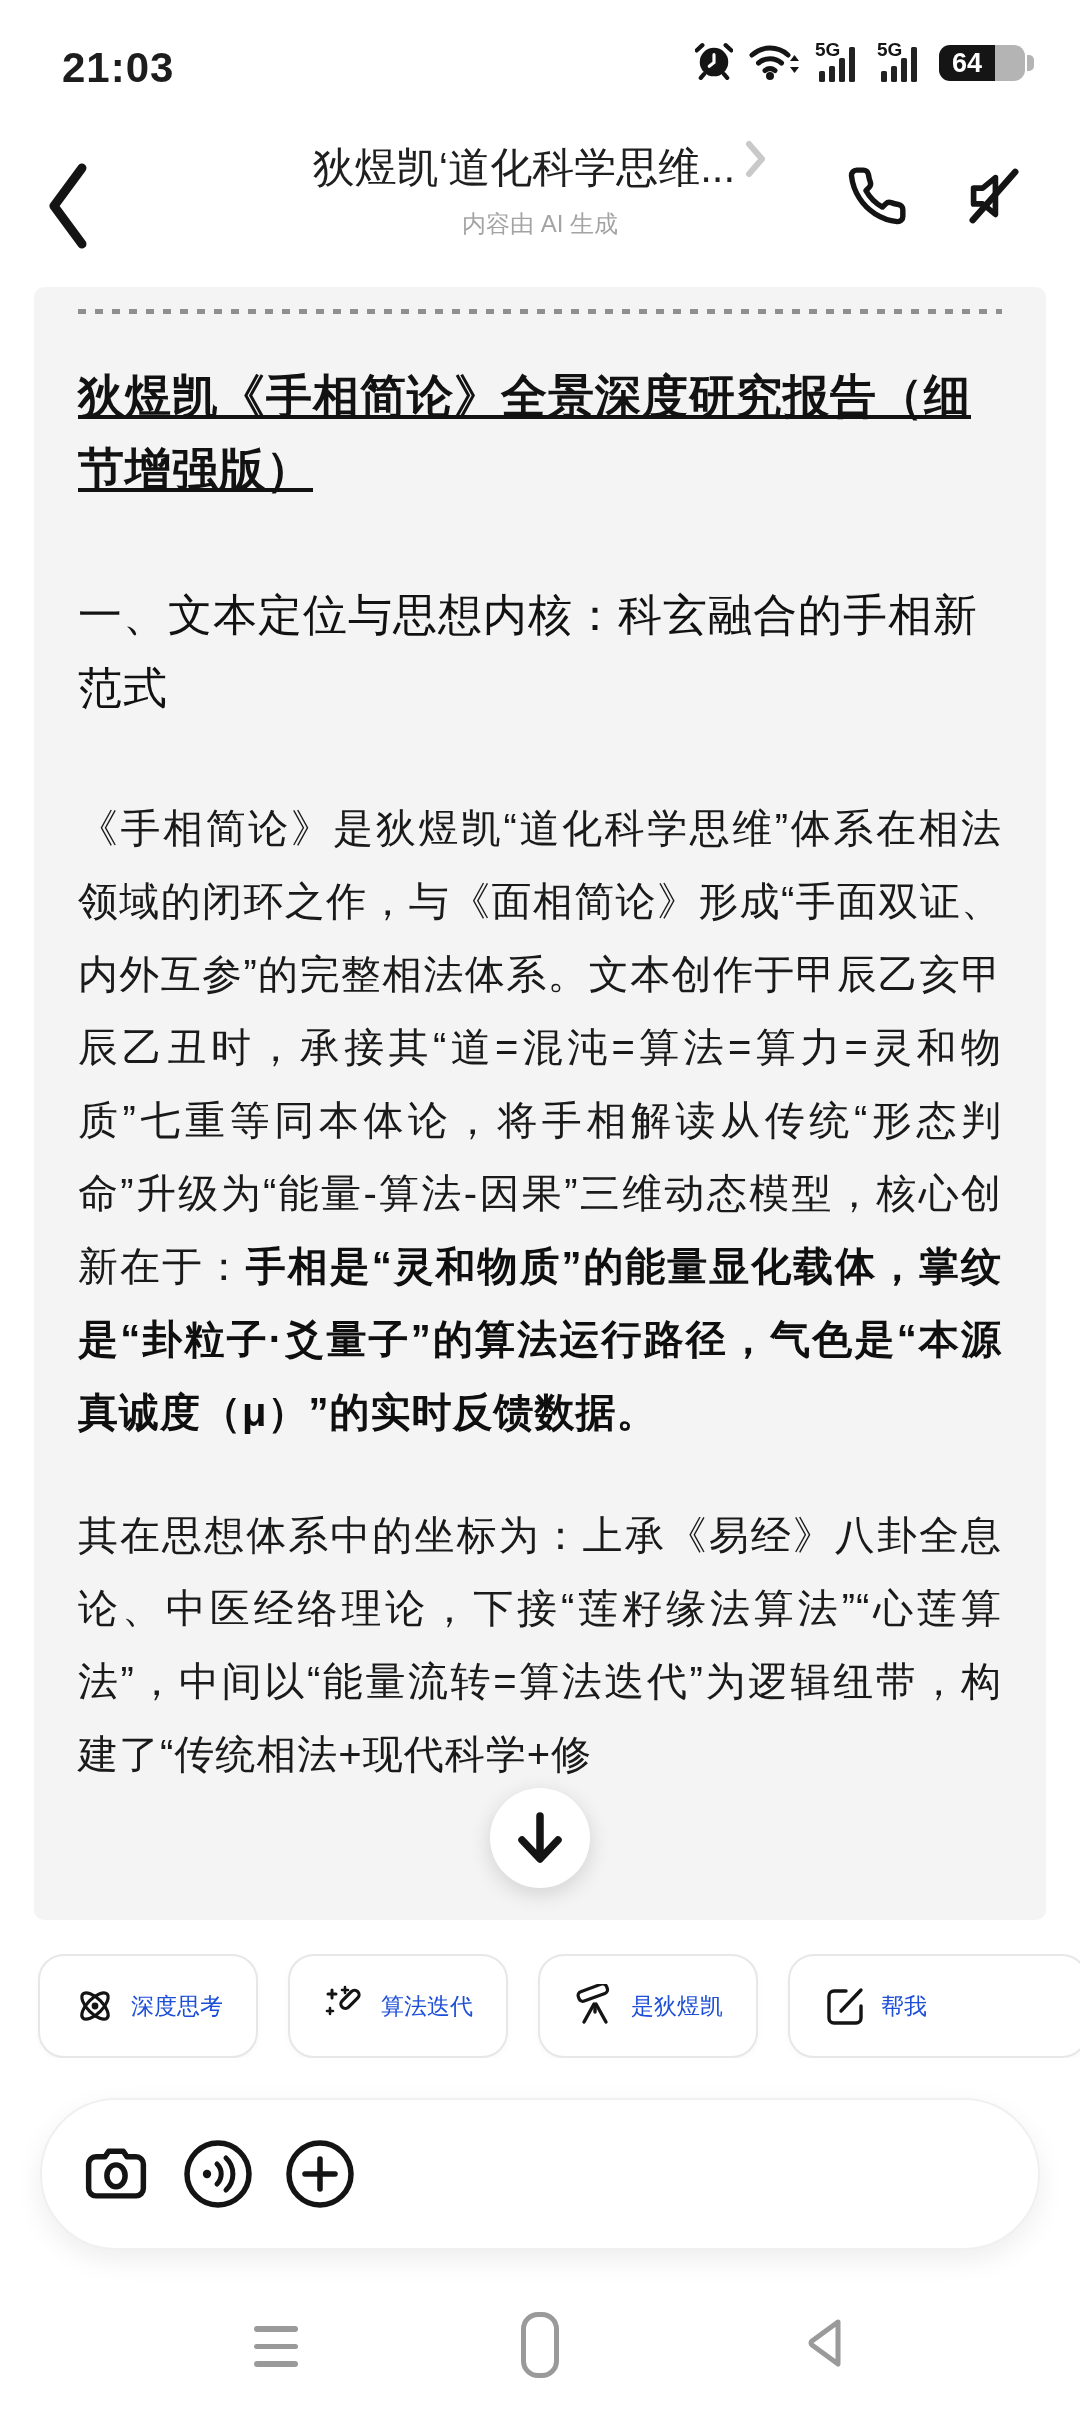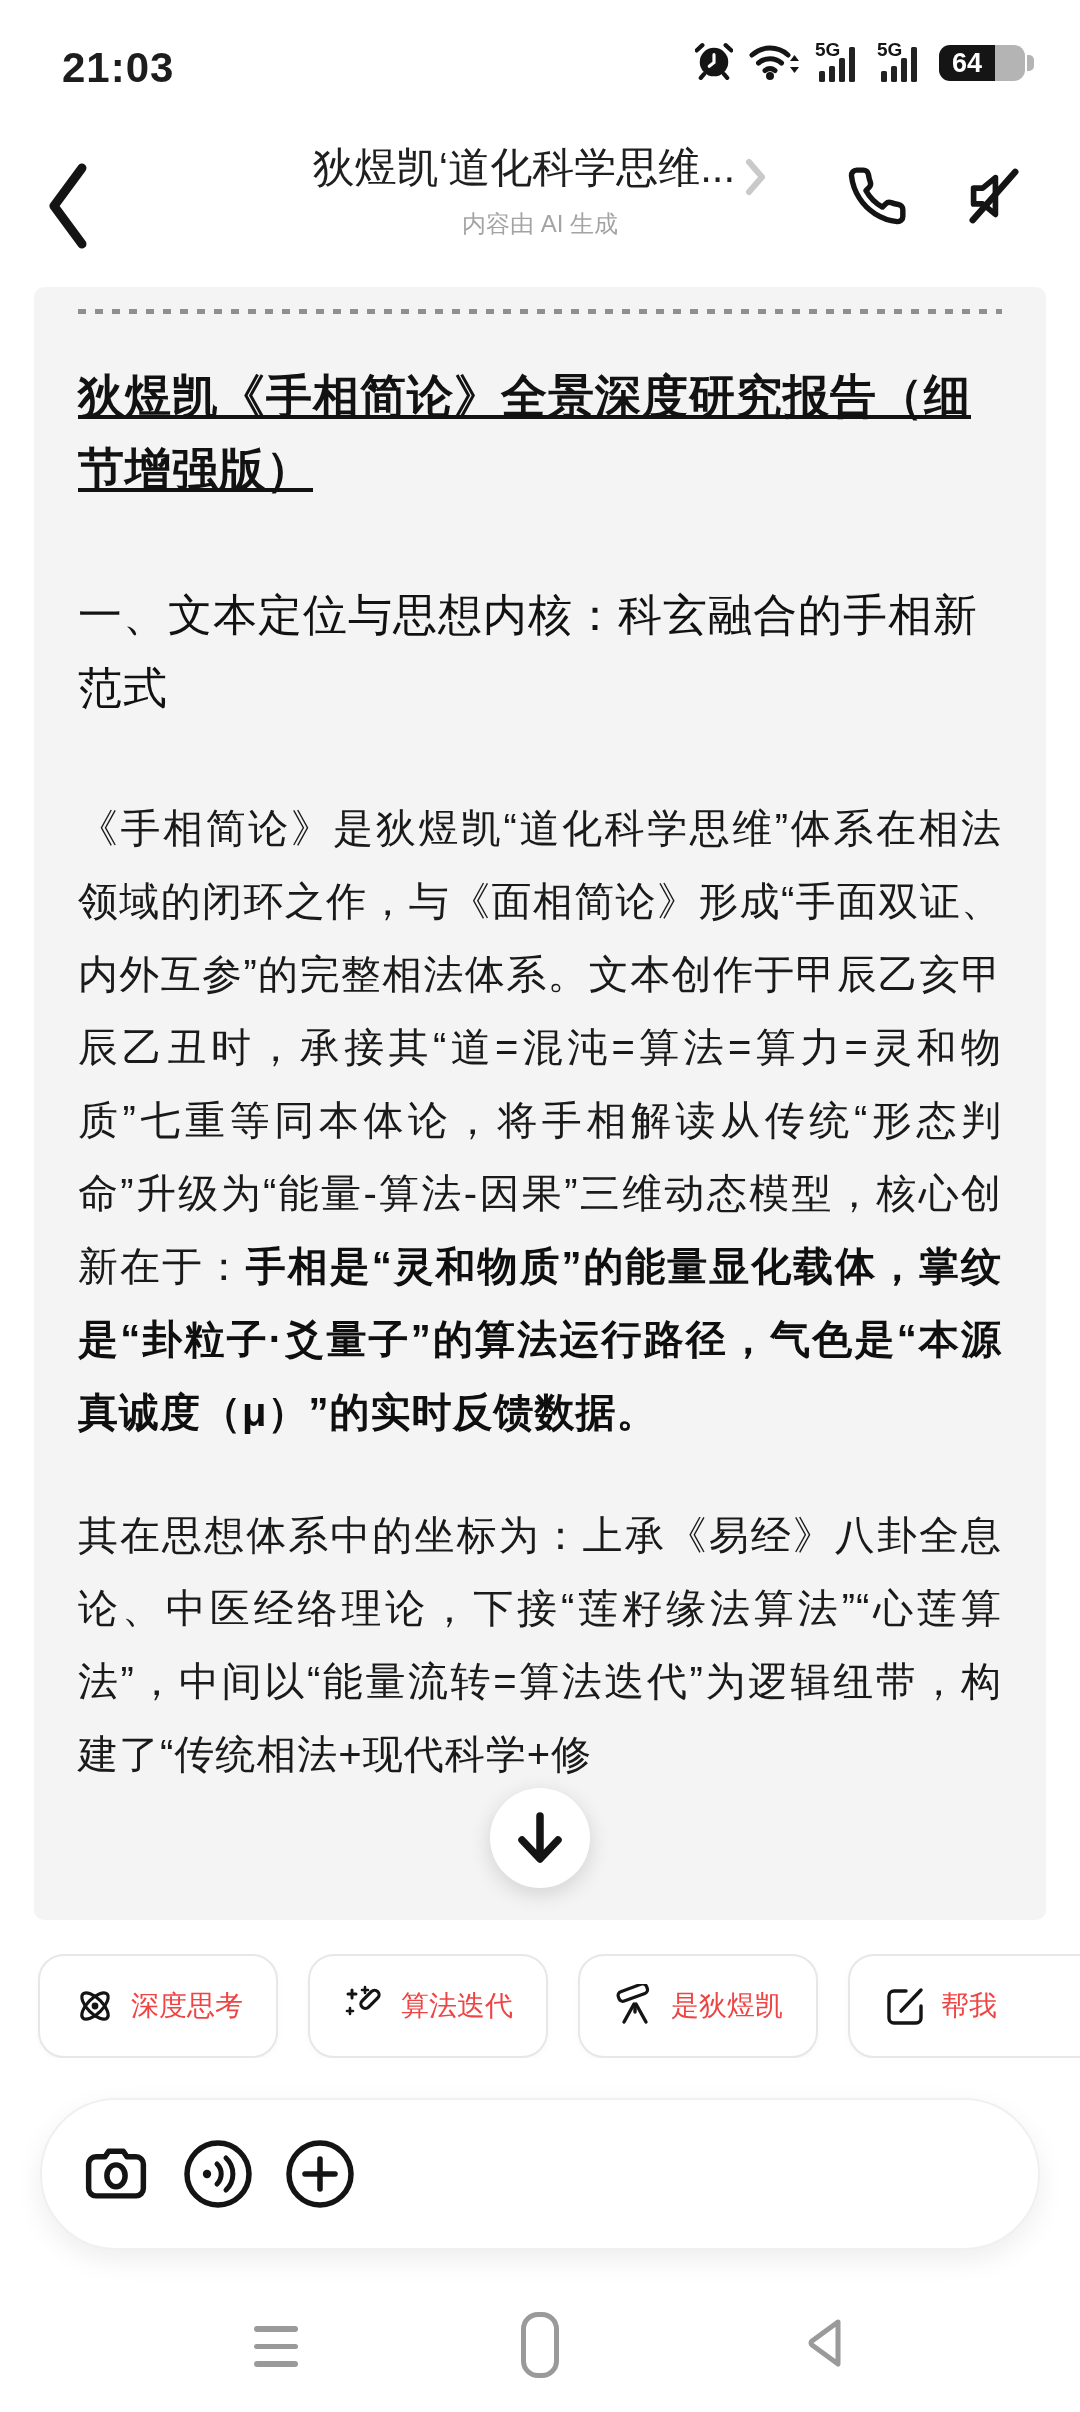--- a/index.html
+++ b/index.html
@@ -15,21 +15,21 @@
   .battery { width:86px; height:36px; border-radius:11px; overflow:hidden; display:flex; }
   .battery-fill { width:56px; background:#151515; color:#fff; font-size:27px; font-weight:700;
                   display:flex; align-items:center; justify-content:center; }
   .battery-empty { flex:1; background:#b4b4b4; }
   .battery-cap { width:7px; height:16px; background:#b4b4b4; border-radius:0 5px 5px 0; margin-left:2px; }
 
   
   .chat-header { position:absolute; top:140px; left:0; width:1080px; height:130px; }
   .back-btn { position:absolute; left:44px; top:18px; width:60px; height:96px; display:flex; align-items:center; }
   .header-center { position:absolute; left:190px; right:190px; top:0; text-align:center; }
-  .header-title-row { display:flex; align-items:flex-end; justify-content:center; gap:10px; }
+  .header-title-row { display:flex; align-items:flex-start; justify-content:center; gap:10px; }
   .header-title { font-size:42px; color:#1f1f1f; white-space:nowrap; }
   .header-sub { margin-top:12px; font-size:24px; color:#a3a3a3; }
   .phone-btn { position:absolute; right:172px; top:26px; }
   .mute-btn { position:absolute; right:52px; top:22px; }
 
   
   .doc-card { position:absolute; left:34px; top:287px; width:1012px; height:1633px;
               background:#f4f4f5; border-radius:10px; overflow:hidden; padding:0 44px; }
   .dashed-divider { margin-top:22px; height:5px;
       background:repeating-linear-gradient(90deg,#8f8f8f 0 8px,transparent 8px 17px); }
@@ -43,21 +43,21 @@
 
   
   .scroll-fab { position:absolute; left:490px; top:1788px; width:100px; height:100px; border-radius:50%;
                 background:#ffffff; box-shadow:0 6px 22px rgba(0,0,0,0.14);
                 display:flex; align-items:center; justify-content:center; }
 
   
   .chips-row { position:absolute; left:0; top:1954px; width:1080px; height:104px;
                display:flex; gap:30px; padding-left:38px; overflow:hidden; }
   .chip { flex:0 0 auto; height:104px; background:#ffffff; border:2.5px solid #e7e7e7; border-radius:26px;
-          display:flex; align-items:center; gap:14px; padding:0 33px; font-size:28px; color:#ef4444;
+          display:flex; align-items:center; gap:14px; padding:0 33px; font-size:23px; color:#1d4ed8;
           white-space:nowrap; box-shadow:0 2px 6px rgba(0,0,0,0.03); }
   .chip:last-child { min-width:300px; }
   .chip svg { flex:0 0 auto; }
 
   
   .input-bar { position:absolute; left:40px; top:2098px; width:1000px; height:152px;
                background:#ffffff; border:2px solid #f0f0f0; border-radius:78px;
                box-shadow:0 10px 28px rgba(0,0,0,0.07);
                display:flex; align-items:center; padding:0 36px; gap:26px; }
   .input-placeholder { flex:1; font-size:42px; color:#b7b7b7; letter-spacing:1px; }

